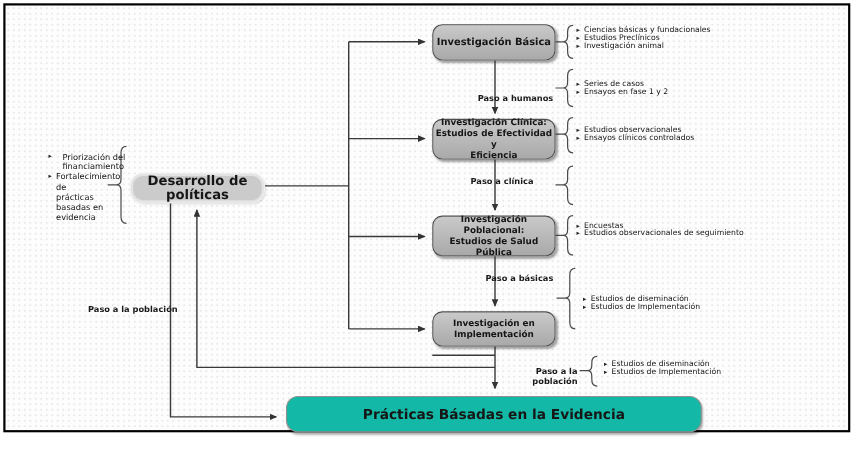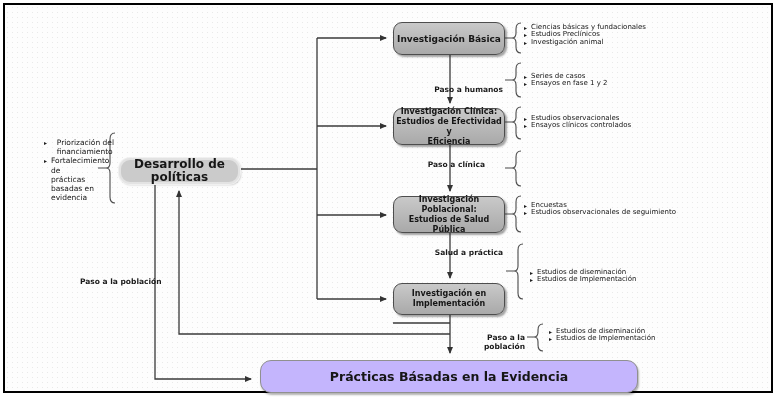--- a/index.html
+++ b/index.html
@@ -11,21 +11,21 @@
     background-size:5px 5px;background-color:#fdfdfd;box-sizing:border-box;}
   #wires{position:absolute;left:0;top:0;width:780px;height:411px;}
   .rbox{position:absolute;display:flex;align-items:center;justify-content:center;text-align:center;
     background:linear-gradient(#c9c9c9,#a9a9a9);border:1.6px solid #4d4d4d;border-radius:9px;
     box-shadow:2px 2px 2px rgba(50,50,50,.45);box-sizing:border-box;}
   .rbox .t{white-space:pre-line;font-weight:bold;font-size:8px;line-height:10px;color:#161616;}
   #box-basica .t{font-size:9px;}
   #box-policy{background:#cbcbcb;border:2px solid #e3e3e3;border-radius:11px;
     box-shadow:0 0 0 1px #f0f0f0,1px 1px 2px rgba(0,0,0,.25);}
   #box-policy .t{font-size:12px;line-height:13px;}
-  #box-outcome{background:#c4b5fd;border:1.5px solid #909090;border-radius:11px;
+  #box-outcome{background:#14b8a6;border:1.5px solid #909090;border-radius:11px;
     box-shadow:1px 2px 2px rgba(0,0,0,.3);}
   #box-outcome .t{font-size:12.5px;}
   .bullets{position:absolute;}
   .bullet{display:flex;align-items:flex-start;font-size:7px;line-height:7.4px;color:#141414;}
   .bullet .tri{font-size:6px;line-height:7.4px;margin-right:4px;color:#222;}
   .bullet .tx{white-space:pre-line;}
   .pol .bullet{font-size:7.5px;line-height:9.2px;justify-content:space-between;}
   .pol .bullet .tri{line-height:9.2px;}
   .steplabel{position:absolute;font-size:7.5px;font-weight:bold;color:#1a1a1a;text-align:right;}
   .leftlabel{position:absolute;font-size:7.5px;font-weight:bold;color:#1a1a1a;}
@@ -152,21 +152,21 @@
     <div class="bullet">
         <span class="tri">▸</span>
         <span class="tx">Encuestas</span>
       </div>
     <div class="bullet">
         <span class="tri">▸</span>
         <span class="tx">Estudios observacionales de seguimiento</span>
       </div>
   </div>
 
-  <div class="steplabel" style="left:433px;top:248px;width:70px;">Salud a práctica</div>
+  <div class="steplabel" style="left:433px;top:248px;width:70px;">Paso a básicas</div>
   <div class="bullets" style="left:530px;top:269px;">
     <div class="bullet">
         <span class="tri">▸</span>
         <span class="tx">Estudios de diseminación</span>
       </div>
     <div class="bullet">
         <span class="tri">▸</span>
         <span class="tx">Estudios de Implementación</span>
       </div>
   </div>

